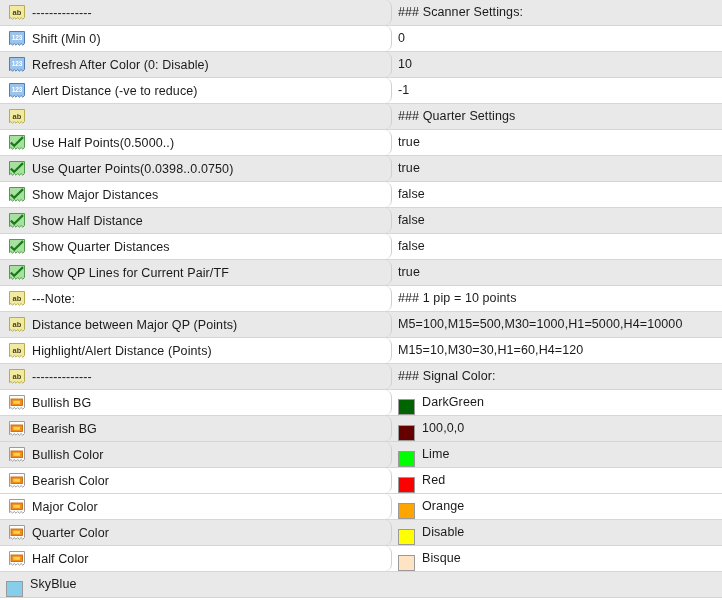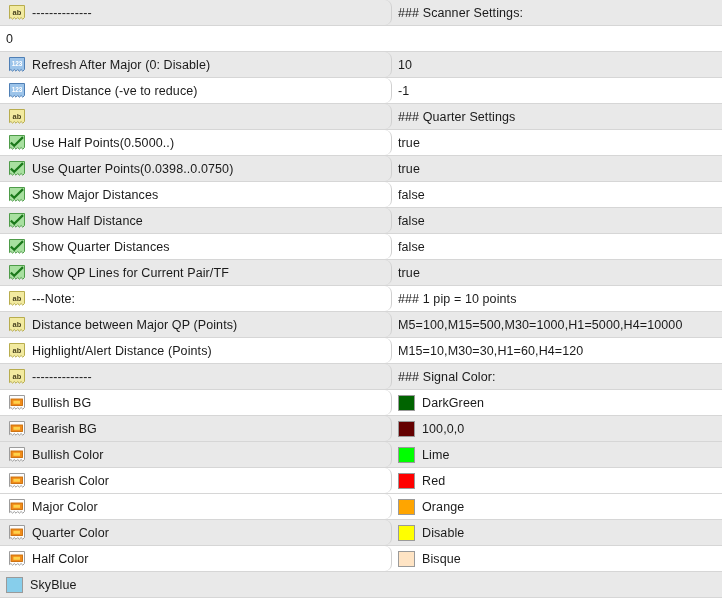--- a/index.html
+++ b/index.html
@@ -42,21 +42,21 @@
     display: flex;
     align-items: center;
     padding-left: 8px;
     overflow: hidden;
     border-radius: 7px;
   }
   .cell-value {
     flex: 1 1 auto;
     box-sizing: border-box;
     display: flex;
-    align-items: center;
+    align-items: flex-end;
     padding-left: 6px;
     overflow: hidden;
   }
 
   .lbl {
     font-size: 12.5px;
     color: #1a1a1a;
     white-space: nowrap;
     line-height: 26px;
     letter-spacing: 0.1px;
@@ -104,46 +104,55 @@
             <text x="9" y="10.5" font-family="'Liberation Sans', sans-serif" font-size="7.5" font-weight="bold" text-anchor="middle" fill="#4a4420">ab</text>
           </svg>
         </span>
         <span class="lbl">--------------</span>
       </div>
       <div class="cell-value">
         <span class="val">### Scanner Settings:</span>
       </div>
     </div>
     <div class="row even">
-      <div class="cell-value">
-        <span class="val">0</span>
-      </div>
-    </div>
-    <div class="row odd">
       <div class="cell-name">
         <span class="icon">
           <svg width="18" height="18" viewBox="0 0 18 18" xmlns="http://www.w3.org/2000/svg">
             <path d="M1.5,1.5 H16.5 V13.5 L14.8,15.2 L13.1,13.5 L11.4,15.2 L9.7,13.5 L8,15.2 L6.3,13.5 L4.6,15.2 L2.9,13.5 L1.5,14.6 Z" fill="#9cc4ea" stroke="#4f7fb5" stroke-width="1" stroke-linejoin="round"></path>
             <text x="9" y="10.3" font-family="'Liberation Sans', sans-serif" font-size="6.4" font-weight="bold" text-anchor="middle" fill="#ffffff">123</text>
           </svg>
         </span>
-        <span class="lbl">Refresh After Major (0: Disable)</span>
-      </div>
-      <div class="cell-value">
-        <span class="val">10</span>
-      </div>
-    </div>
-    <div class="row even">
+        <span class="lbl">Shift (Min 0)</span>
+      </div>
+      <div class="cell-value">
+        <span class="val">0</span>
+      </div>
+    </div>
+    <div class="row odd">
       <div class="cell-name">
         <span class="icon">
           <svg width="18" height="18" viewBox="0 0 18 18" xmlns="http://www.w3.org/2000/svg">
             <path d="M1.5,1.5 H16.5 V13.5 L14.8,15.2 L13.1,13.5 L11.4,15.2 L9.7,13.5 L8,15.2 L6.3,13.5 L4.6,15.2 L2.9,13.5 L1.5,14.6 Z" fill="#9cc4ea" stroke="#4f7fb5" stroke-width="1" stroke-linejoin="round"></path>
             <text x="9" y="10.3" font-family="'Liberation Sans', sans-serif" font-size="6.4" font-weight="bold" text-anchor="middle" fill="#ffffff">123</text>
           </svg>
         </span>
+        <span class="lbl">Refresh After Color (0: Disable)</span>
+      </div>
+      <div class="cell-value">
+        <span class="val">10</span>
+      </div>
+    </div>
+    <div class="row even">
+      <div class="cell-name">
+        <span class="icon">
+          <svg width="18" height="18" viewBox="0 0 18 18" xmlns="http://www.w3.org/2000/svg">
+            <path d="M1.5,1.5 H16.5 V13.5 L14.8,15.2 L13.1,13.5 L11.4,15.2 L9.7,13.5 L8,15.2 L6.3,13.5 L4.6,15.2 L2.9,13.5 L1.5,14.6 Z" fill="#9cc4ea" stroke="#4f7fb5" stroke-width="1" stroke-linejoin="round"></path>
+            <text x="9" y="10.3" font-family="'Liberation Sans', sans-serif" font-size="6.4" font-weight="bold" text-anchor="middle" fill="#ffffff">123</text>
+          </svg>
+        </span>
         <span class="lbl">Alert Distance (-ve to reduce)</span>
       </div>
       <div class="cell-value">
         <span class="val">-1</span>
       </div>
     </div>
     <div class="row odd">
       <div class="cell-name">
         <span class="icon">
           <svg width="18" height="18" viewBox="0 0 18 18" xmlns="http://www.w3.org/2000/svg">

